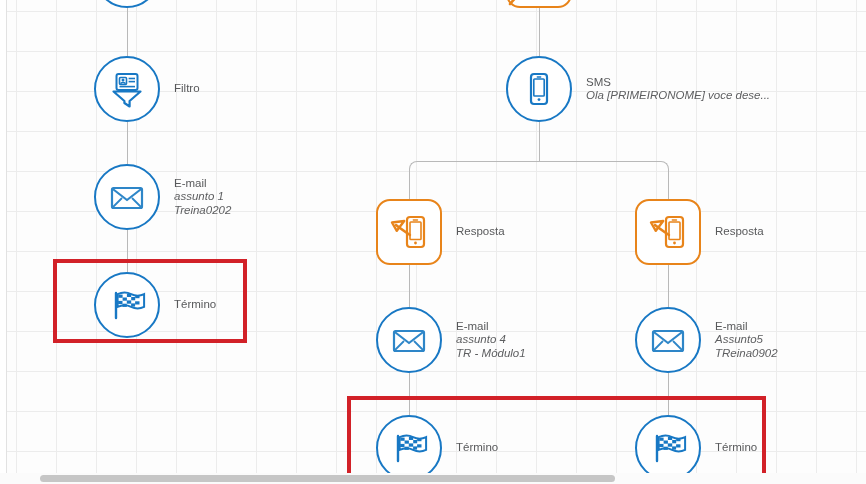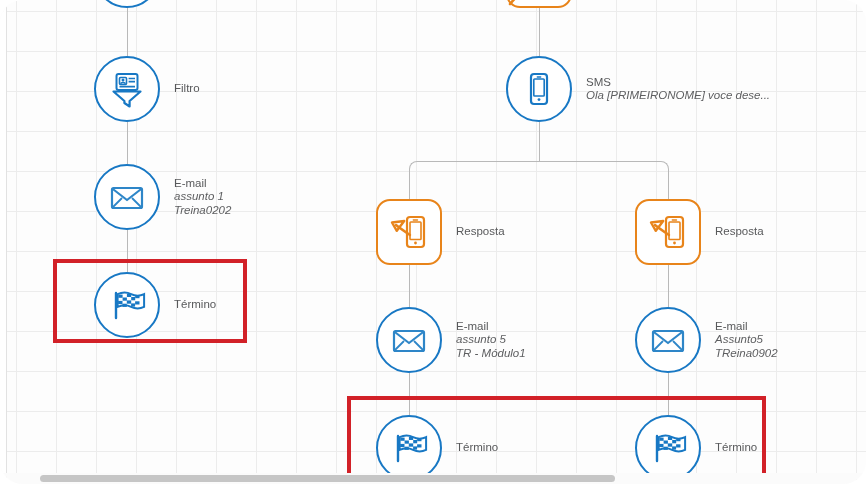--- a/index.html
+++ b/index.html
@@ -12,21 +12,20 @@
   #canvas{
     position:relative;
     width:866px;height:484px;
     overflow:hidden;
     background-color:#fdfdfd;
     background-image:
       linear-gradient(to right, #ececec 1px, transparent 1px),
       linear-gradient(to bottom, #ececec 1px, transparent 1px);
     background-size:40px 40px;
     background-position:16px 11px;
-    border-radius:23px;
   }
   
   .panel-edge{
     position:absolute;left:0;top:0;width:6px;height:484px;
     background:#ffffff;border-right:1px solid #e2e2e2;
     z-index:30;
   }
   
   .conn{position:absolute;background:#b9b9b9;z-index:1;}
   .conn-v{width:1px;}
@@ -240,21 +239,21 @@
         <svg width="40" height="40" viewBox="0 0 40 40">
           <rect x="5" y="11" width="30" height="20" rx="1.5" fill="none" stroke="#2e86c8" stroke-width="2.2"></rect>
           <path d="M5.8 12 L20 23 L34.2 12" fill="none" stroke="#2e86c8" stroke-width="2.2" stroke-linejoin="round"></path>
           <path d="M6 30 L15 21" fill="none" stroke="#2e86c8" stroke-width="1.8"></path>
           <path d="M34 30 L25 21" fill="none" stroke="#2e86c8" stroke-width="1.8"></path>
         </svg>
       </span>
     </div>
     <div class="node-label">
       <span class="ttl">E-mail</span>
-      <span class="sub">assunto 5</span>
+      <span class="sub">assunto 4</span>
       <span class="sub">TR - Módulo1</span>
     </div>
   </div>
 
   <div class="node" style="left:635px;top:307px;">
     <div class="node-circle">
       <span>
         <svg width="40" height="40" viewBox="0 0 40 40">
           <rect x="5" y="11" width="30" height="20" rx="1.5" fill="none" stroke="#2e86c8" stroke-width="2.2"></rect>
           <path d="M5.8 12 L20 23 L34.2 12" fill="none" stroke="#2e86c8" stroke-width="2.2" stroke-linejoin="round"></path>

